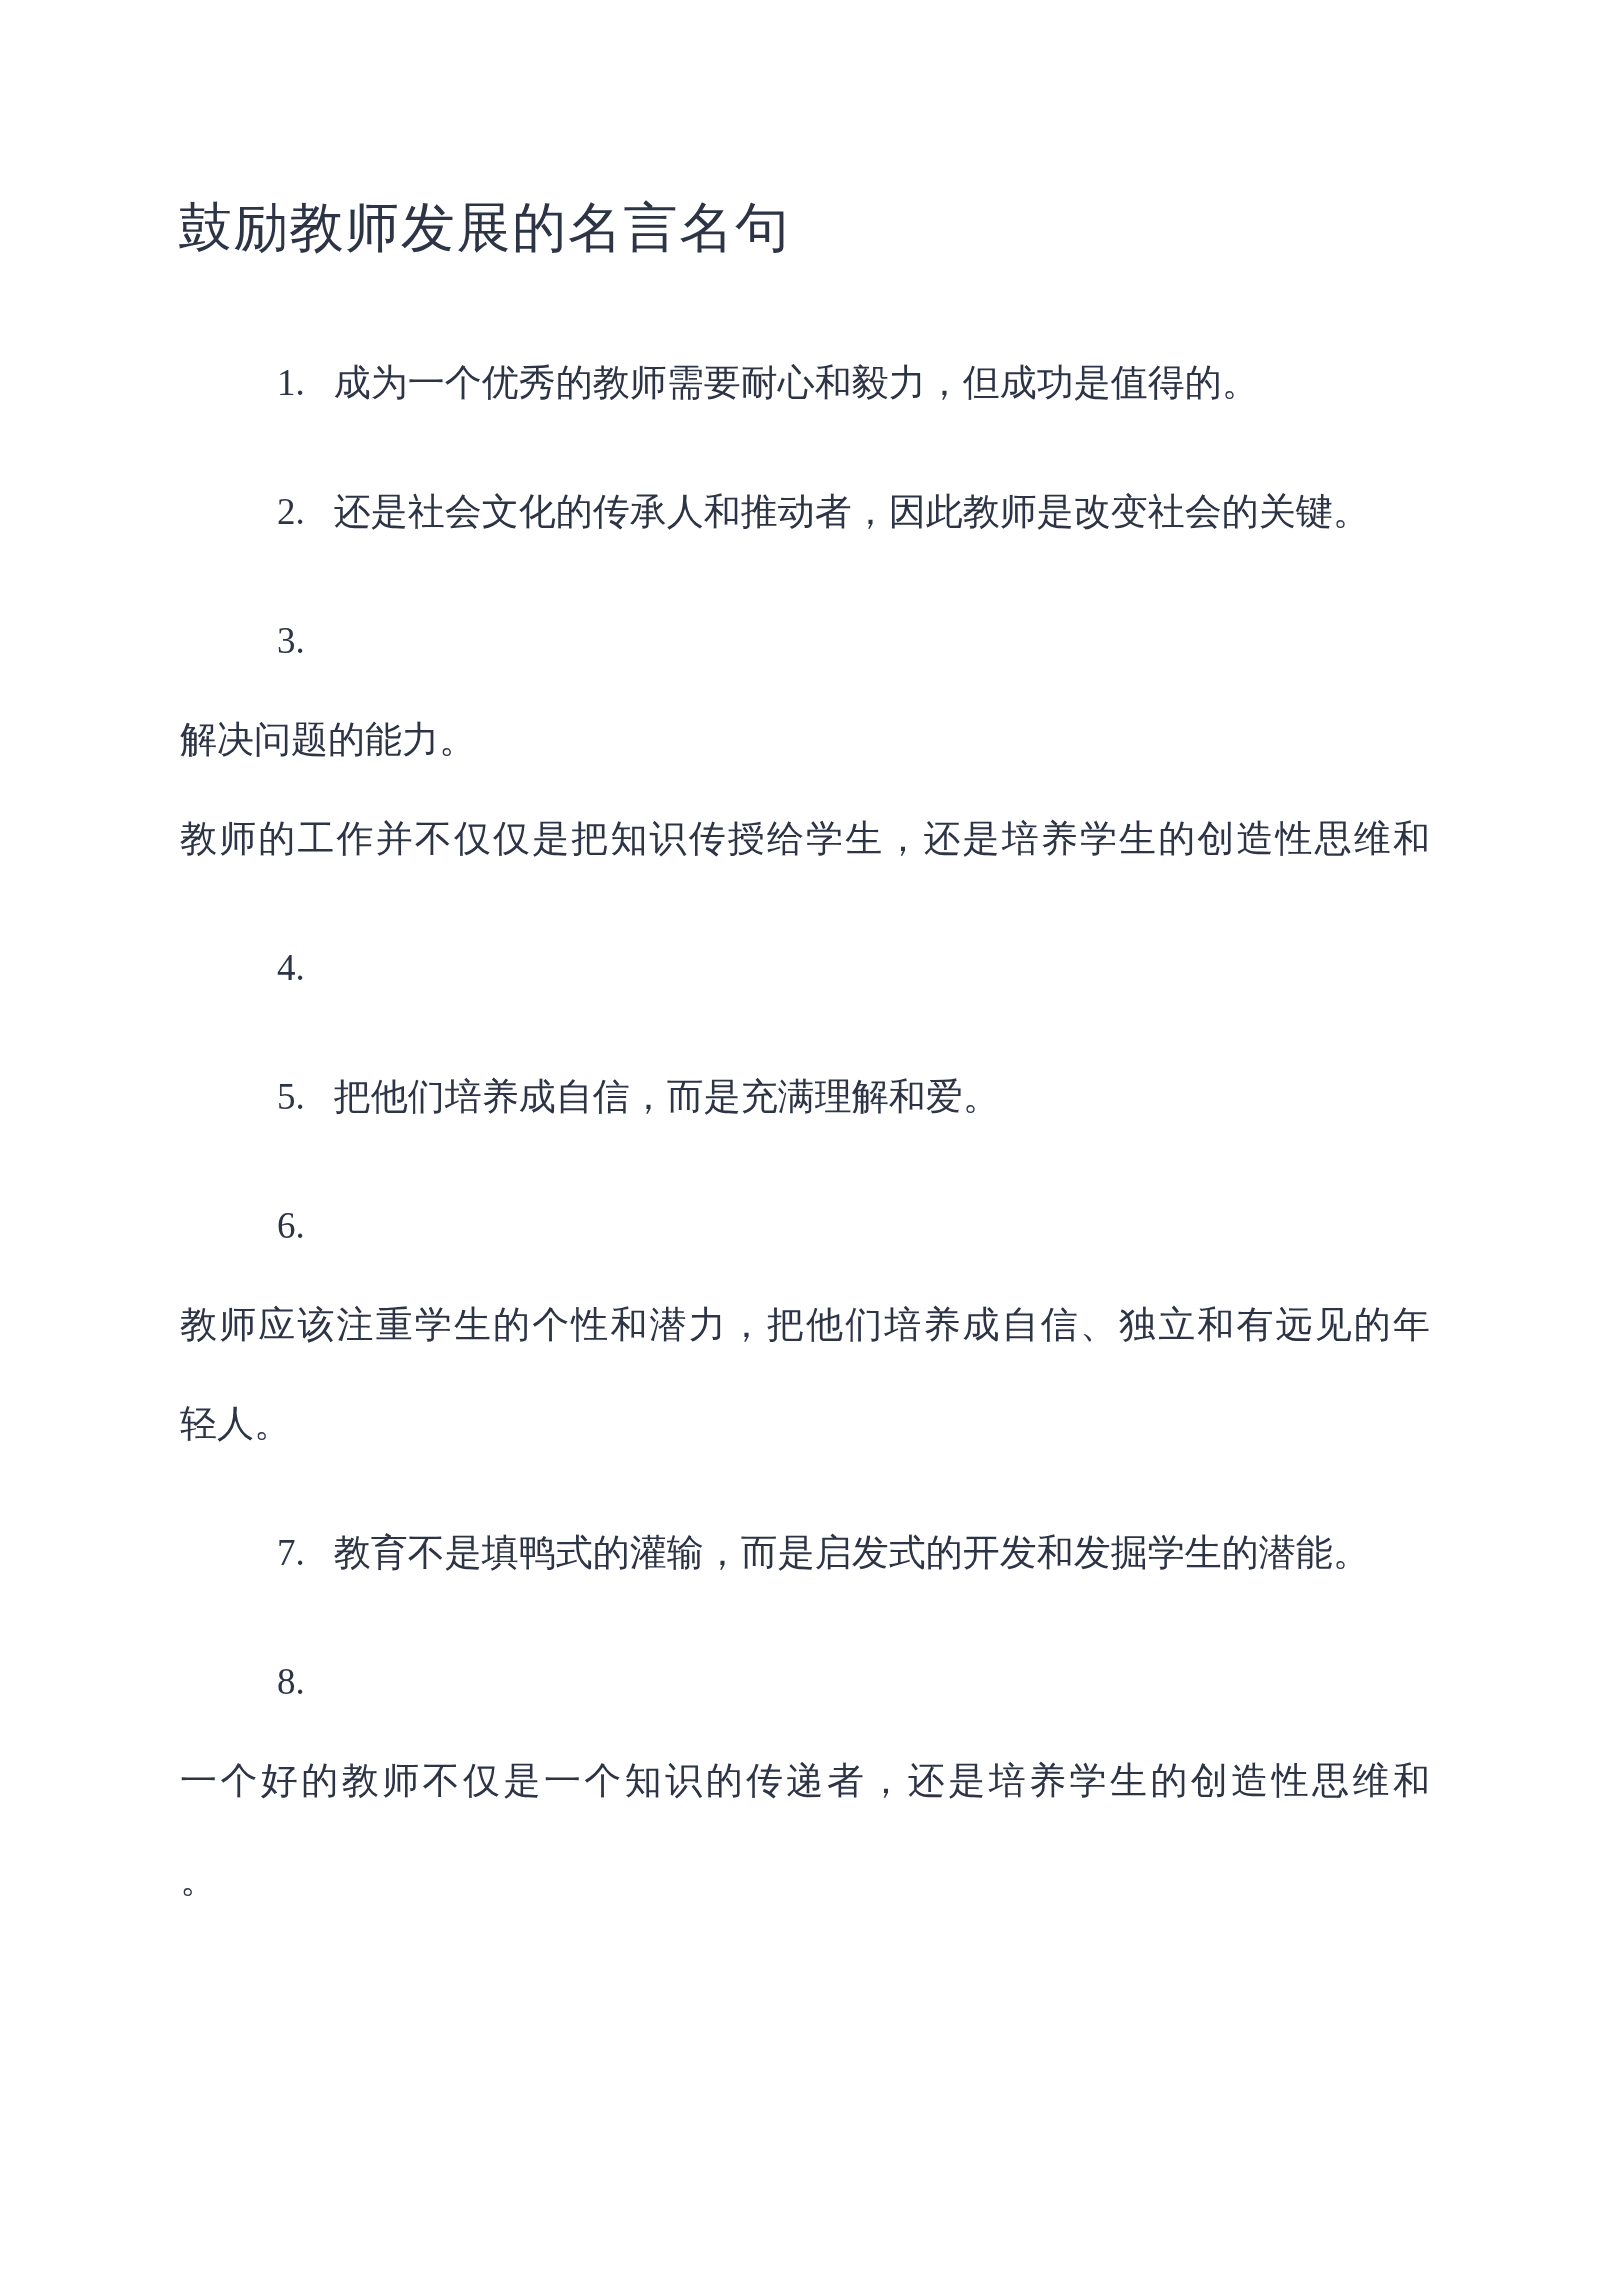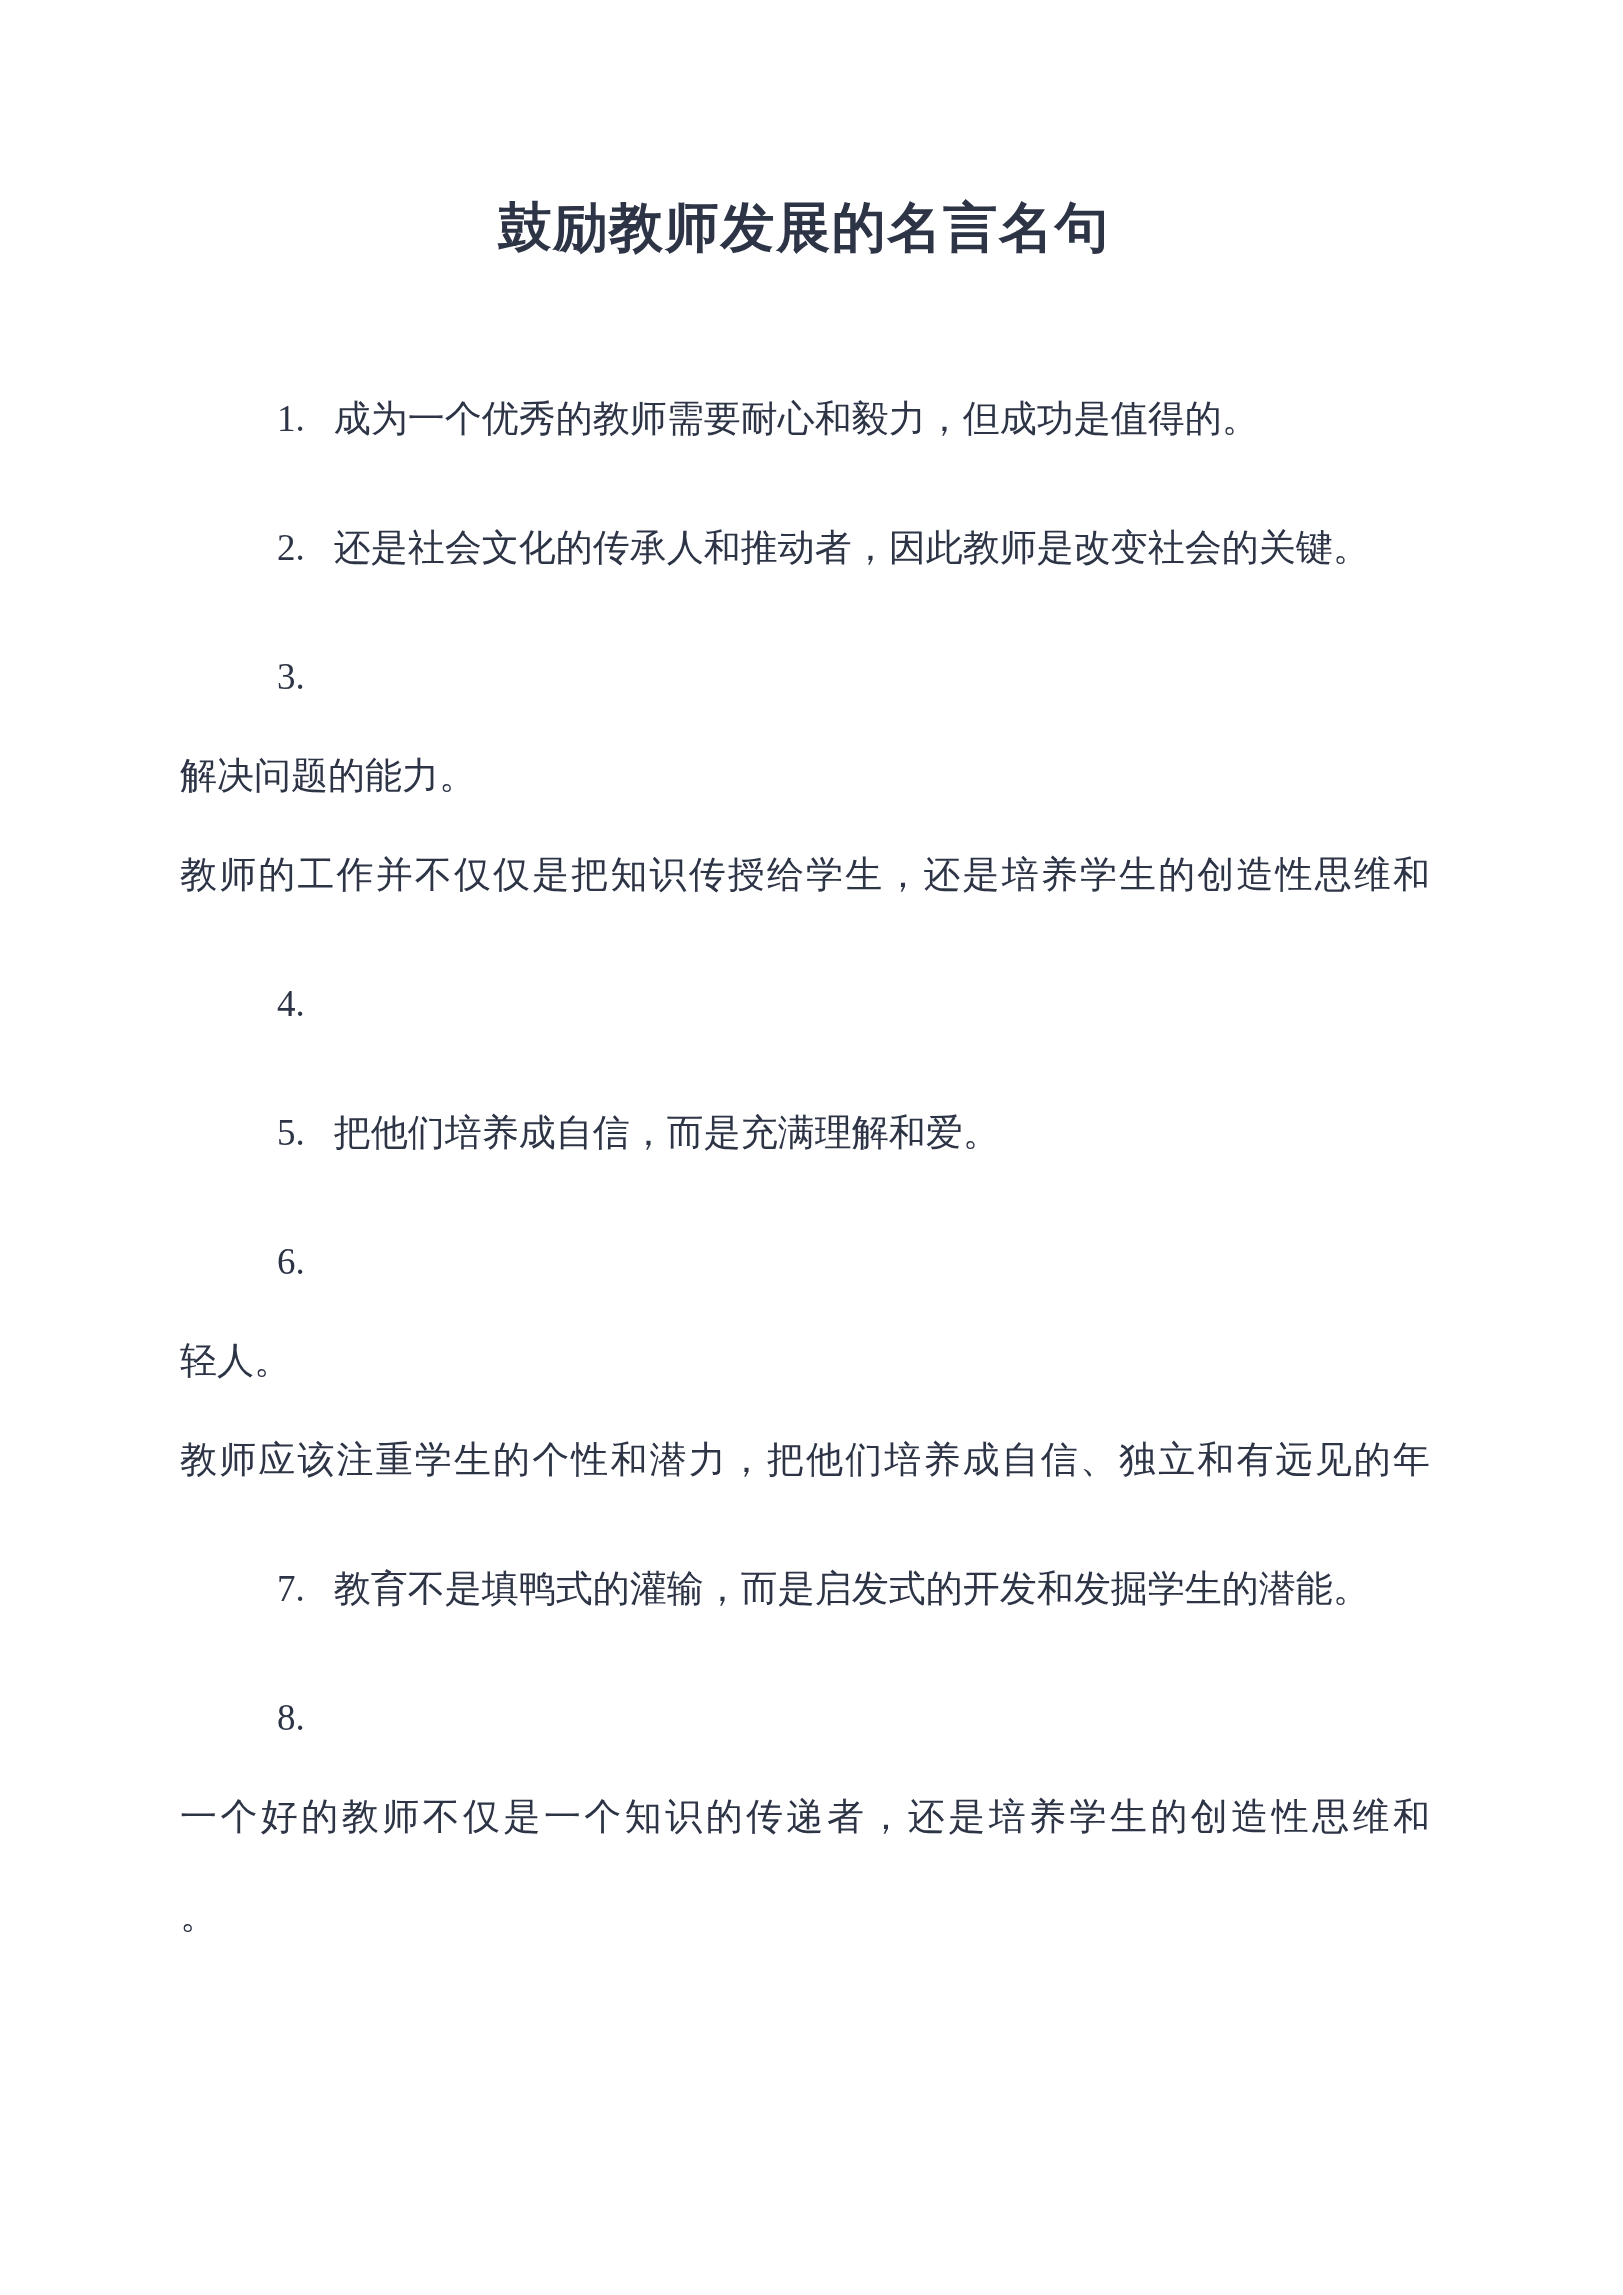--- a/index.html
+++ b/index.html
@@ -16,25 +16,25 @@
     font-family: "Liberation Serif", "DejaVu Serif", serif;
     color: #2d3446;
   }
   .content {
     position: absolute;
     left: 178px;
     top: 0;
     width: 1252px;
   }
   .doc-title {
-    margin: 193px 0 105px 0;
+    margin: 193px 0 69px 0;
     font-size: 54px;
     line-height: 71px;
-    font-weight: bold;
-    text-align: center;
+    font-weight: normal;
+    text-align: left;
     letter-spacing: 1.7px;
   }
   .para {
     font-size: 37px;
     line-height: 99px;
     margin: 0 0 30px 2px;
     text-align: left;
   }
   .line {  }
   .stretch {
@@ -74,22 +74,22 @@
     <div class="para">
       <div class="line num-indent">4.</div>
     </div>
 
     <p class="para">
       <span class="num-indent">5.</span><span class="gap"></span><span>把他们培养成自信，而是充满理解和爱。</span>
     </p>
 
     <div class="para">
       <div class="line num-indent">6.</div>
+      <div class="line stretch">教师应该注重学生的个性和潜力，把他们培养成自信、独立和有远见的年</div>
       <div class="line">轻人。</div>
-      <div class="line stretch">教师应该注重学生的个性和潜力，把他们培养成自信、独立和有远见的年</div>
     </div>
 
     <p class="para">
       <span class="num-indent">7.</span><span class="gap"></span><span>教育不是填鸭式的灌输，而是启发式的开发和发掘学生的潜能。</span>
     </p>
 
     <div class="para">
       <div class="line num-indent">8.</div>
       <div class="line stretch">一个好的教师不仅是一个知识的传递者，还是培养学生的创造性思维和</div>
       <div class="line">。</div>

